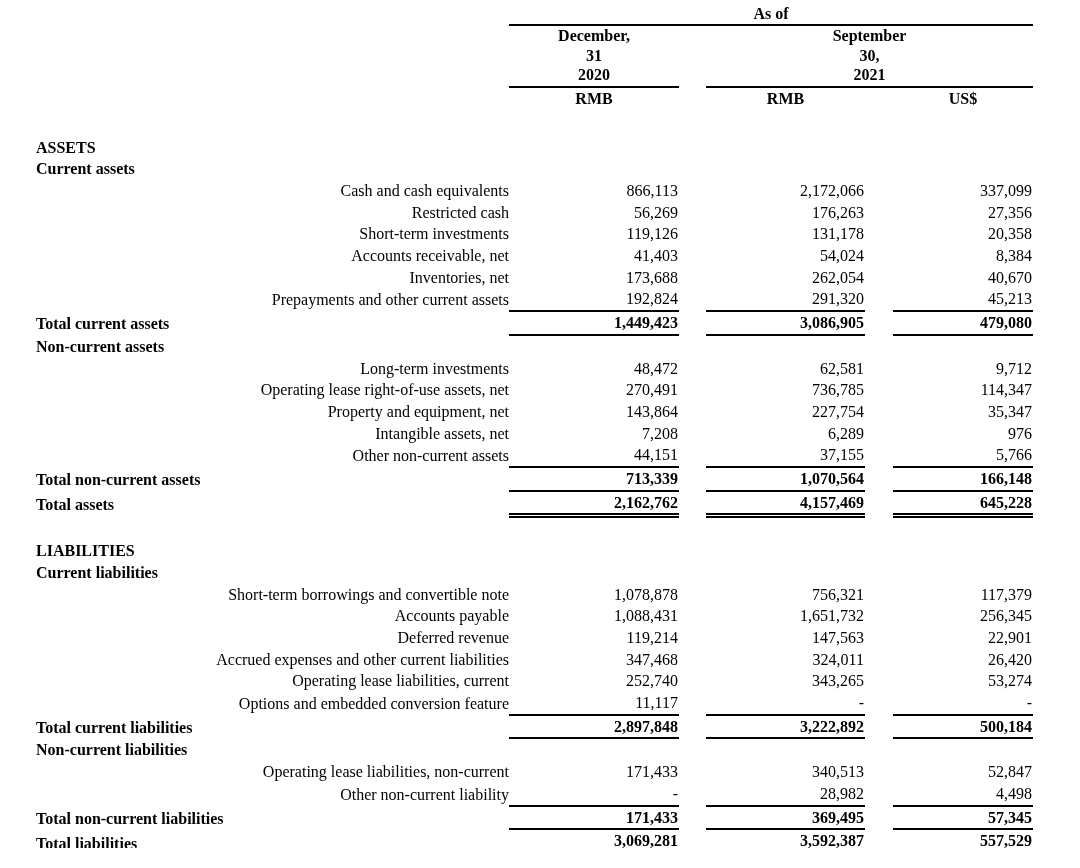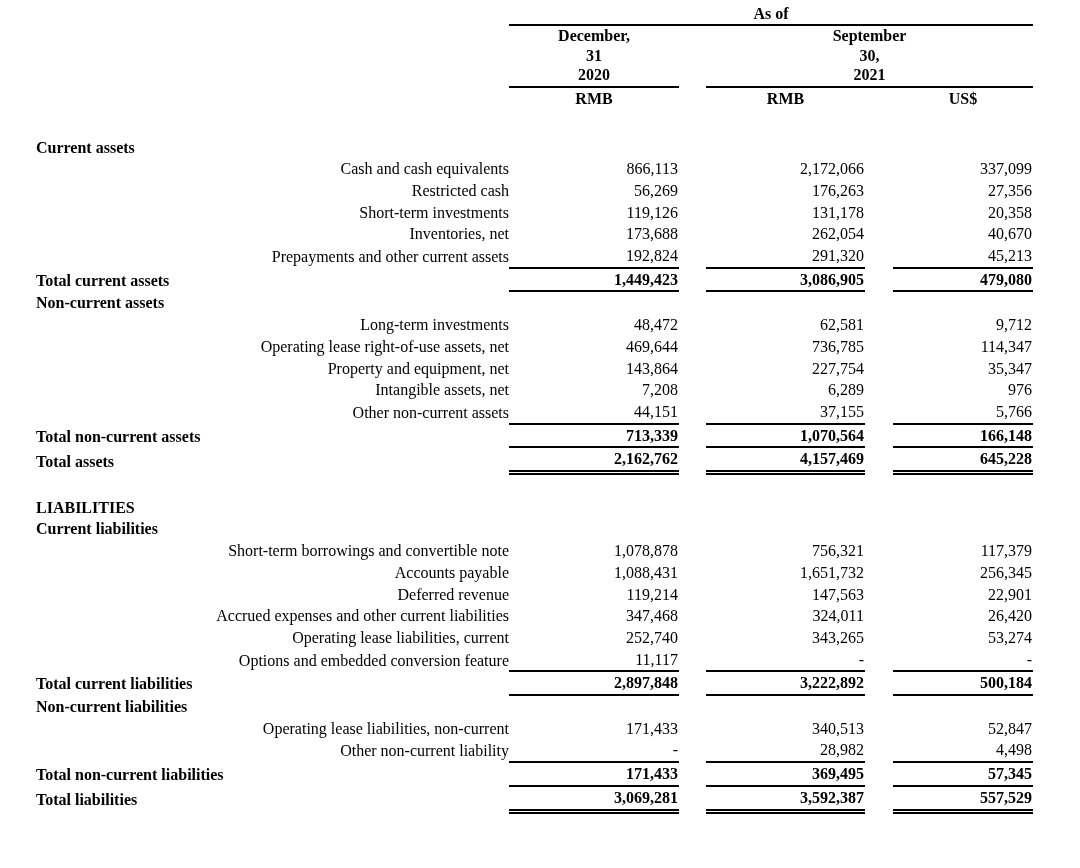--- a/index.html
+++ b/index.html
@@ -113,20 +113,24 @@
         <td class="unit">RMB</td>
         <td></td>
         <td class="unit">US$</td>
       </tr>
       <tr class="headgap">
         <td colspan="6"></td>
       </tr>
     </tbody>
     <tbody id="fs-body">
         <tr class="r section">
+          <td class="label">ASSETS</td>
+          <td colspan="5"></td>
+        </tr>
+        <tr class="r section">
           <td class="label">Current assets</td>
           <td colspan="5"></td>
         </tr>
         <tr class="r item">
           <td class="label">Cash and cash equivalents</td>
           <td class="val">866,113</td>
           <td></td>
           <td class="val">2,172,066</td>
           <td></td>
           <td class="val">337,099</td>
@@ -139,20 +143,28 @@
           <td></td>
           <td class="val">27,356</td>
         </tr>
         <tr class="r item">
           <td class="label">Short-term investments</td>
           <td class="val">119,126</td>
           <td></td>
           <td class="val">131,178</td>
           <td></td>
           <td class="val">20,358</td>
+        </tr>
+        <tr class="r item">
+          <td class="label">Accounts receivable, net</td>
+          <td class="val">41,403</td>
+          <td></td>
+          <td class="val">54,024</td>
+          <td></td>
+          <td class="val">8,384</td>
         </tr>
         <tr class="r item">
           <td class="label">Inventories, net</td>
           <td class="val">173,688</td>
           <td></td>
           <td class="val">262,054</td>
           <td></td>
           <td class="val">40,670</td>
         </tr>
         <tr class="r item u">
@@ -178,21 +190,21 @@
         <tr class="r item">
           <td class="label">Long-term investments</td>
           <td class="val">48,472</td>
           <td></td>
           <td class="val">62,581</td>
           <td></td>
           <td class="val">9,712</td>
         </tr>
         <tr class="r item">
           <td class="label">Operating lease right-of-use assets, net</td>
-          <td class="val">469,644</td>
+          <td class="val">270,491</td>
           <td></td>
           <td class="val">736,785</td>
           <td></td>
           <td class="val">114,347</td>
         </tr>
         <tr class="r item">
           <td class="label">Property and equipment, net</td>
           <td class="val">143,864</td>
           <td></td>
           <td class="val">227,754</td>

